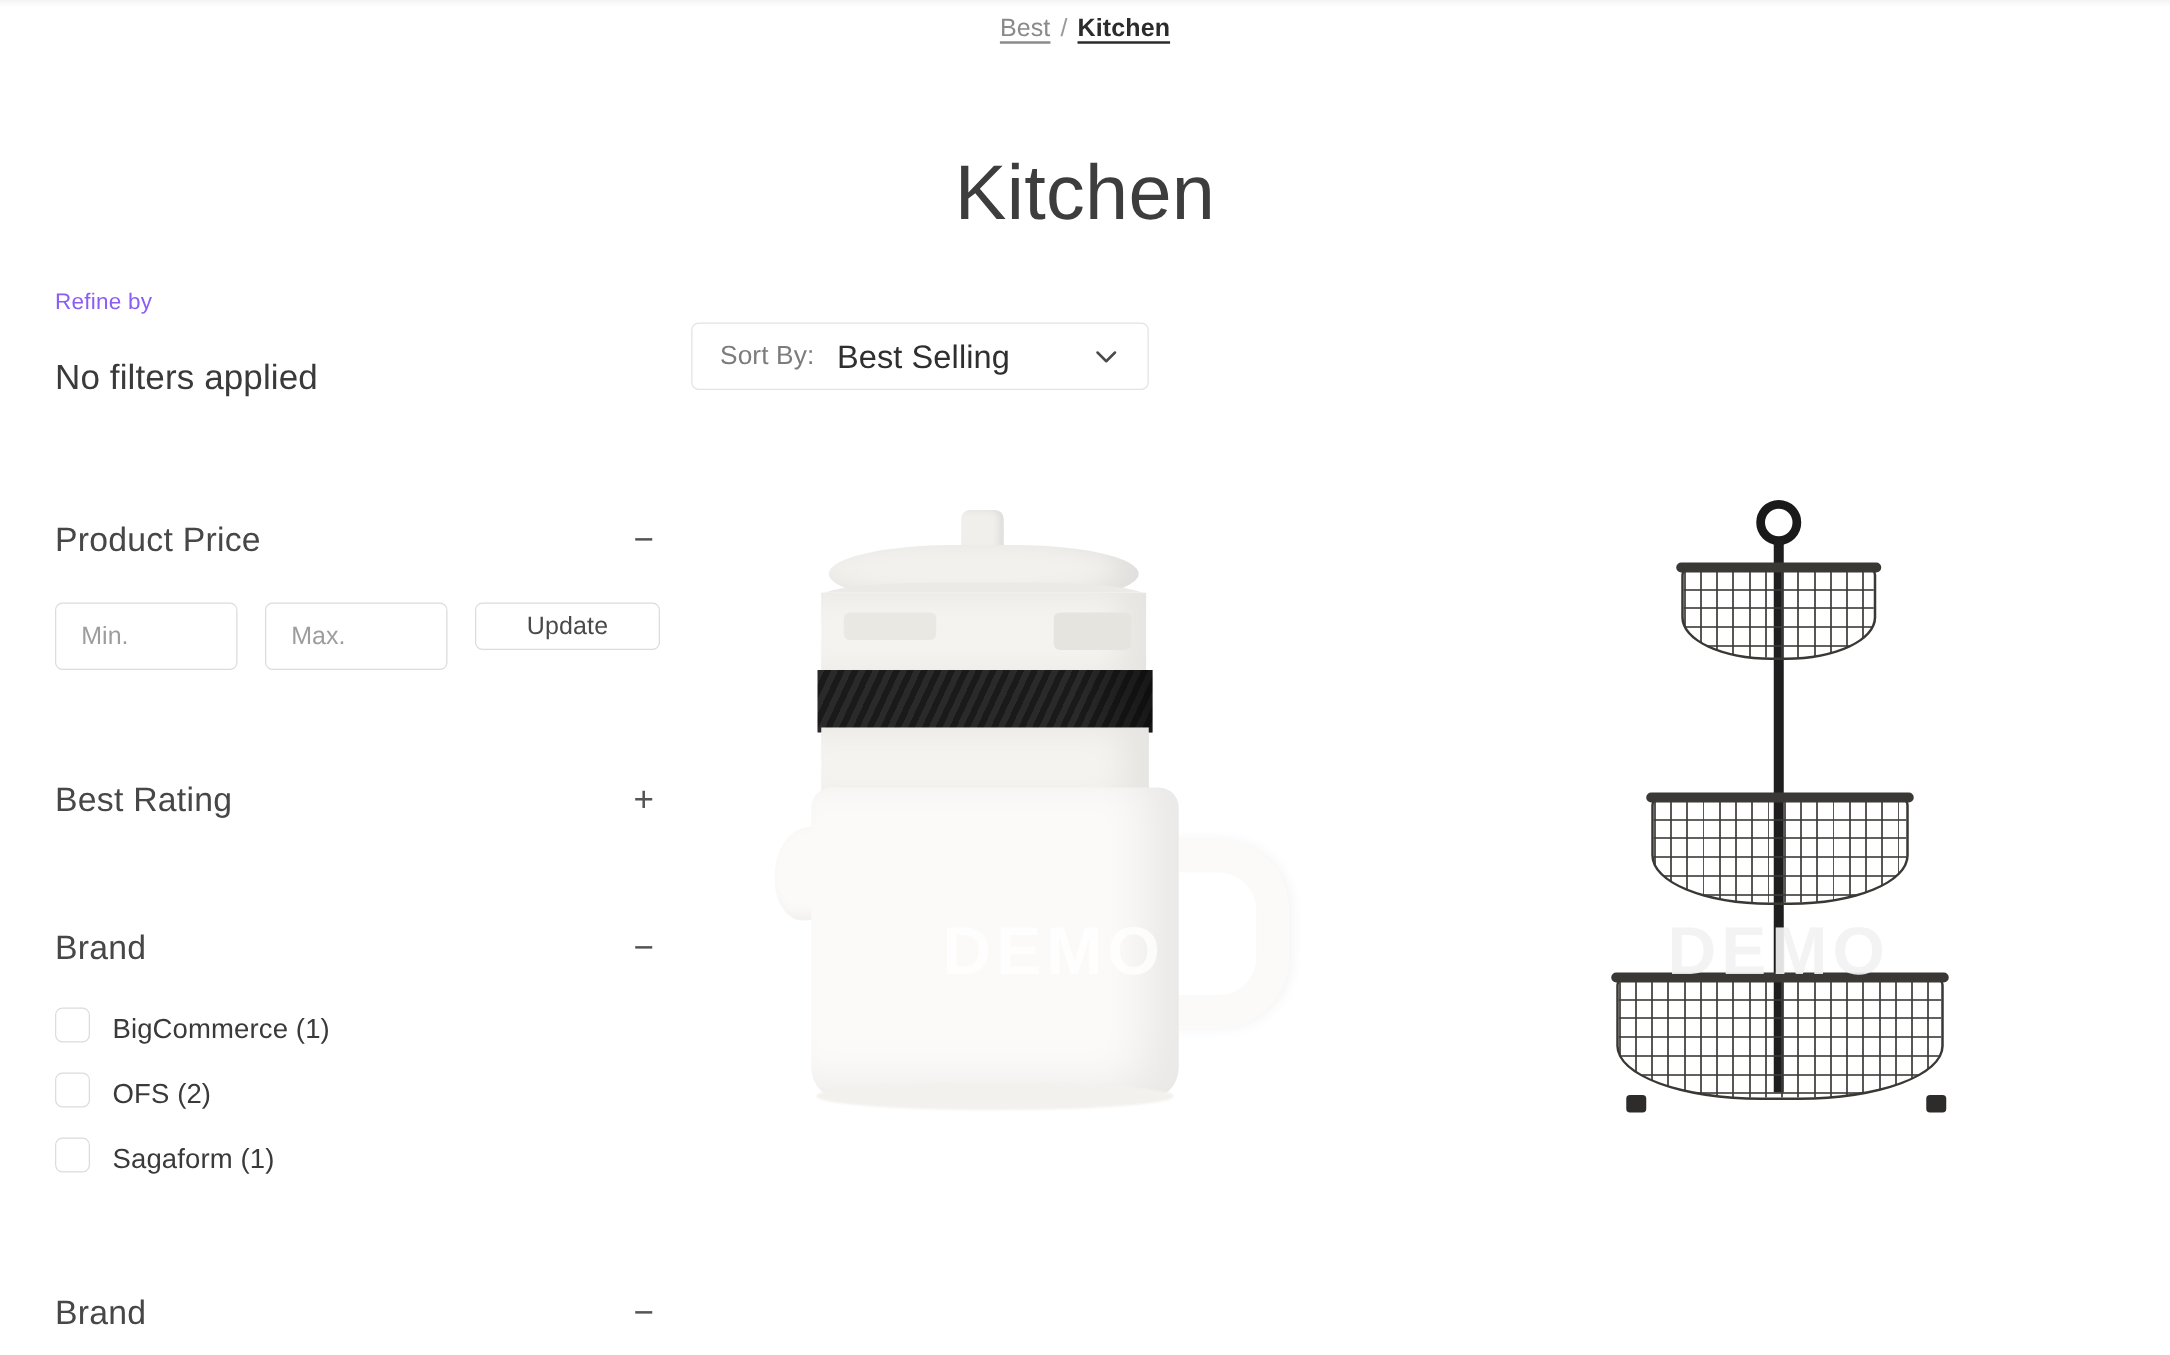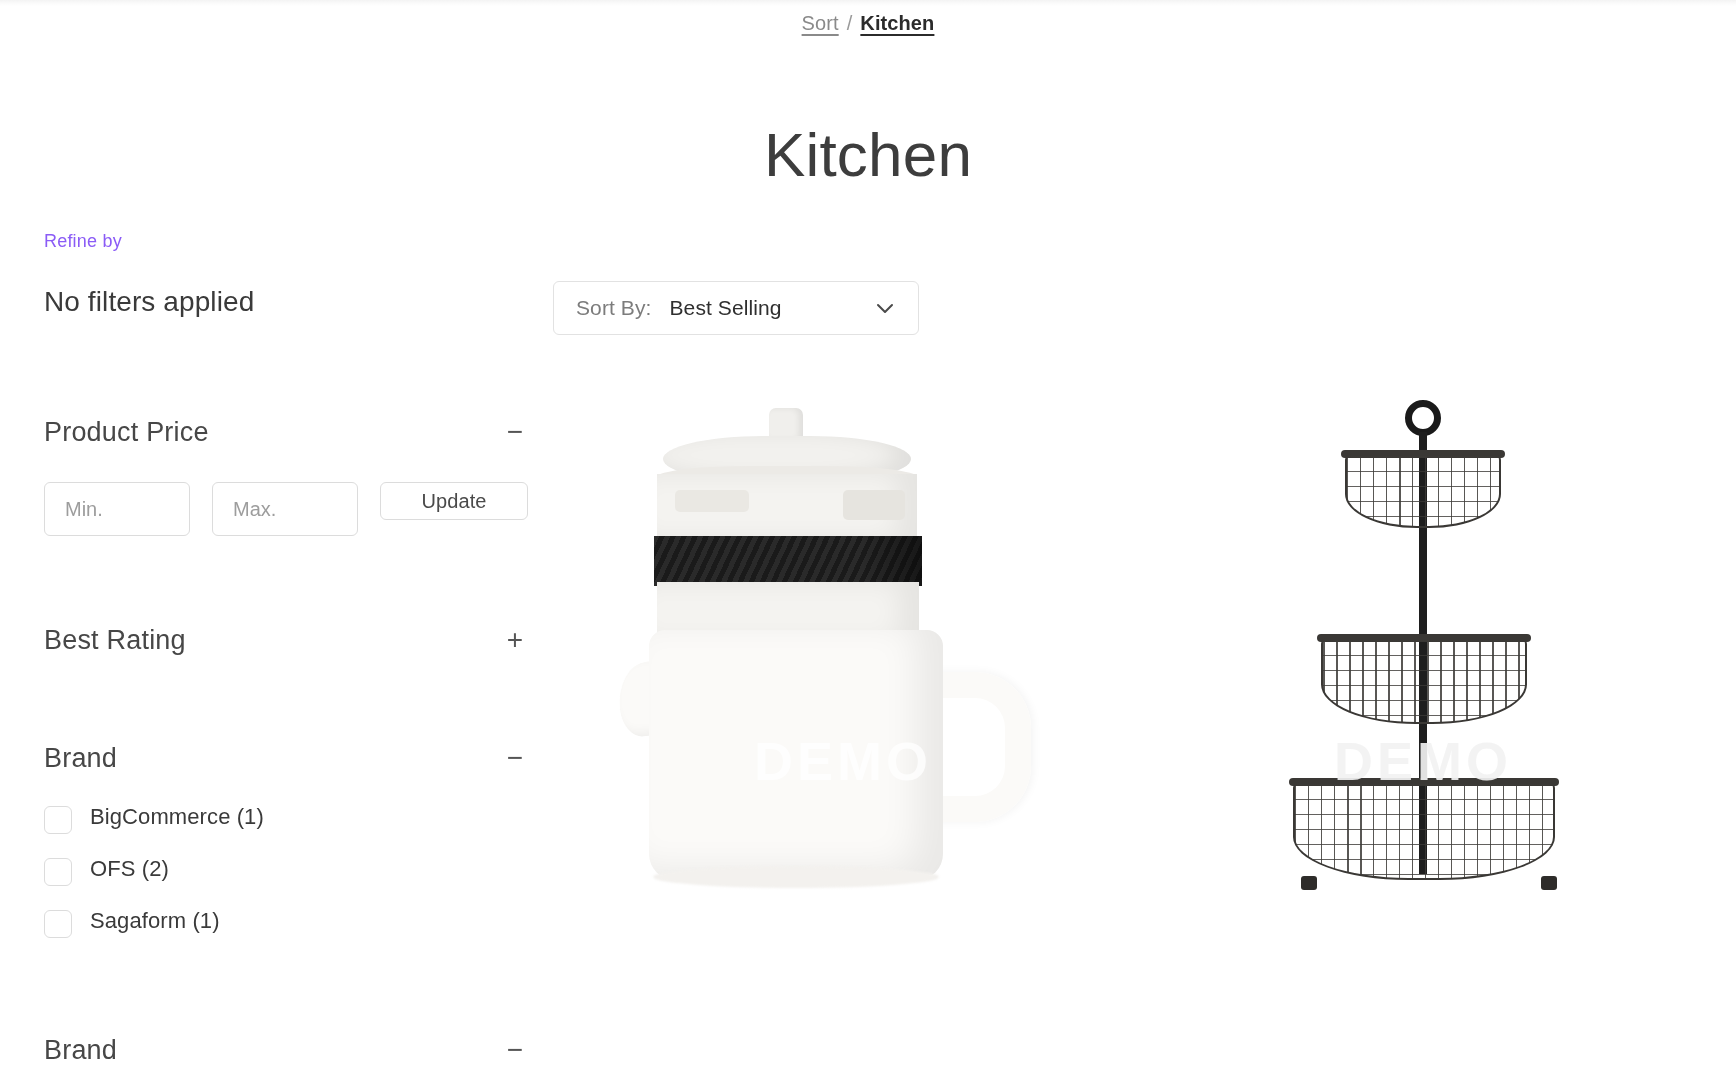--- a/index.html
+++ b/index.html
@@ -79,43 +79,43 @@
   .update-btn{
     width:148px; height:38px;
     border:1px solid #dcdcdc; border-radius:6px;
     background:#fff; color:#4a4a4a;
     font-size:20px; font-family:"Liberation Sans", sans-serif;
     cursor:pointer; letter-spacing:.1px;
   }
 
   .checkbox-list{ margin-top:34px; }
   .cb-row{
-    display:flex; align-items:flex-start; gap:18px;
+    display:flex; align-items:flex-end; gap:18px;
     margin-bottom:24px; cursor:pointer;
   }
   .cb-box{
     width:28px; height:28px; flex:0 0 28px;
     border:1px solid #dcdcdc; border-radius:6px; background:#fff;
   }
   .cb-label{
     font-size:22px; color:#3a3a3a; letter-spacing:.1px; line-height:1;
   }
 
   
   .sort-box{
-    position:absolute; left:553px; top:281px;
+    position:absolute; left:553px; top:258px;
     width:366px; height:54px;
     border:1px solid #e2e2e2; border-radius:6px;
     background:#fff;
     display:flex; align-items:center;
     padding:0 22px;
     cursor:pointer;
   }
   .sort-label{ font-size:21px; color:#7c7c7c; letter-spacing:.1px; }
-  .sort-value{ font-size:21px; color:#2f2f2f; margin-left:18px; letter-spacing:.1px; }
+  .sort-value{ font-size:26px; color:#2f2f2f; margin-left:18px; letter-spacing:.1px; }
   .sort-chev{
     margin-left:auto; width:22px; height:22px;
     display:flex; align-items:center; justify-content:center;
   }
   .sort-chev svg{ display:block; }
 
   
   .products{
     position:absolute; left:553px; top:400px;
     width:1160px; height:684px;
@@ -241,21 +241,21 @@
   .sidebar-gap-b{ height:78px; }
   .sidebar-gap-c{ height:78px; }
   .sidebar-gap-d{ height:62px; }
 </style>
 </head>
 <body>
 
 <div class="topline"></div>
 
 <nav class="breadcrumb">
-  <a href="#" class="bc-link">Sort</a><span class="bc-sep">/</span><a href="#" class="bc-current">Kitchen</a>
+  <a href="#" class="bc-link">Best</a><span class="bc-sep">/</span><a href="#" class="bc-current">Kitchen</a>
 </nav>
 
 <h1 class="page-title">Kitchen</h1>
 
 <aside class="sidebar">
 
   <div class="refine-heading">Refine by</div>
   <div class="no-filters">No filters applied</div>
 
   <div class="sidebar-gap-a"></div>

